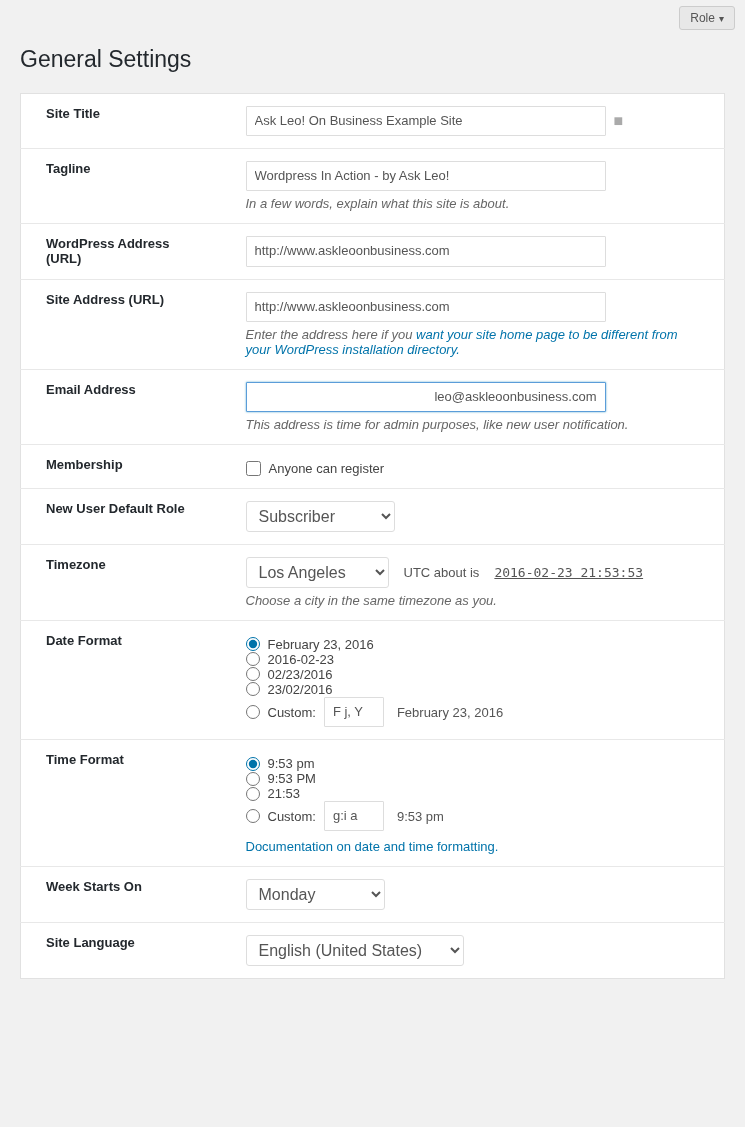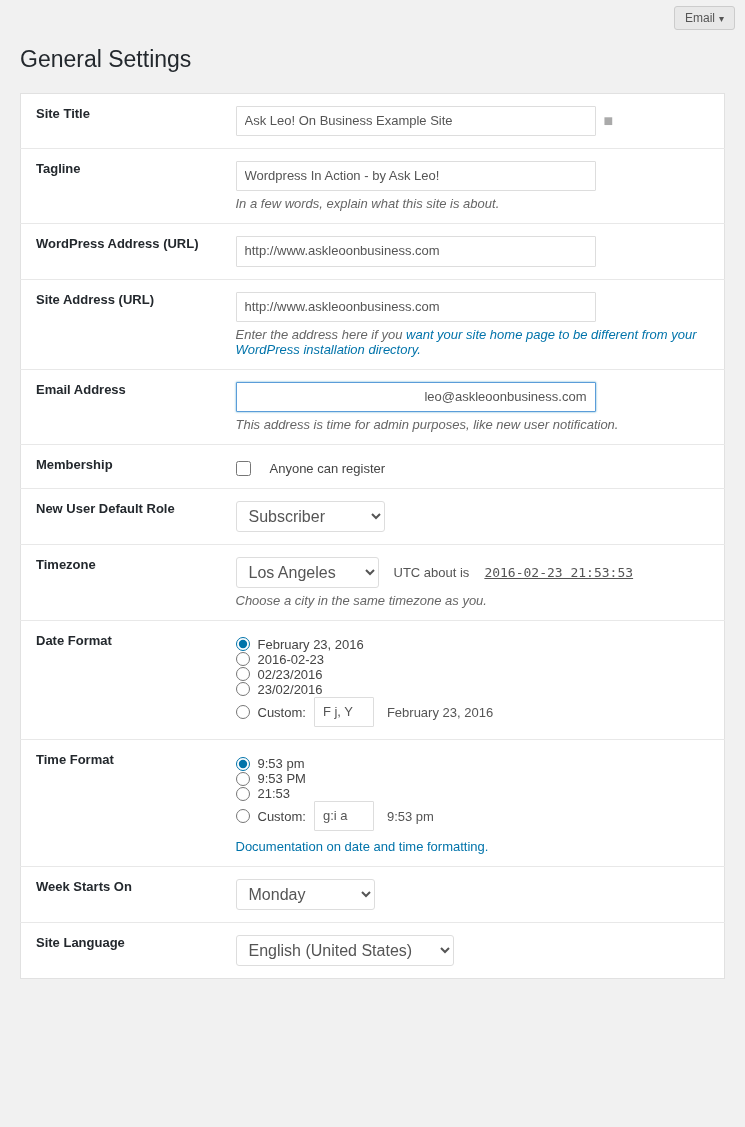--- a/index.html
+++ b/index.html
@@ -52,21 +52,21 @@
       background: #fff;
       border: 1px solid #e1e1e1;
     }
     .settings-table tr {
       border-bottom: 1px solid #e8e8e8;
     }
     .settings-table tr:last-child {
       border-bottom: none;
     }
     .settings-table td {
-      padding: 12px 15px;
+      padding: 12px 25px;
       vertical-align: top;
       margin-left: 48px;
     }
     .label-cell {
       width: 200px;
       font-weight: 600;
       color: #23282d;
       padding-top: 14px;
     }
     .field-cell {
@@ -102,21 +102,21 @@
       font-size: 13px;
       margin-top: 5px;
     }
     .hint-link {
       color: #0073aa;
       text-decoration: none;
     }
     .checkbox-row {
       display: flex;
       align-items: flex-start;
-      gap: 19px;
+      gap: 8px;
       padding-top: 4px;
     }
     input[type="checkbox"] {
       width: 15px;
       height: 15px;
       border: 1px solid #bbb;
       cursor: pointer;
     }
     select {
       border: 1px solid #ddd;
@@ -175,21 +175,21 @@
       margin-top: 8px;
       display: inline-block;
     }
   </style>
 </head>
 <body>
 
 <div class="page-wrap">
   <div class="top-bar">
     <button class="help-btn">
-      <span>Email</span>
+      <span>Role</span>
       <span class="arrow">▾</span>
     </button>
   </div>
 
   <div class="content">
     <h1 class="page-title">General Settings</h1>
 
     <table class="settings-table">
 
       <tbody>

